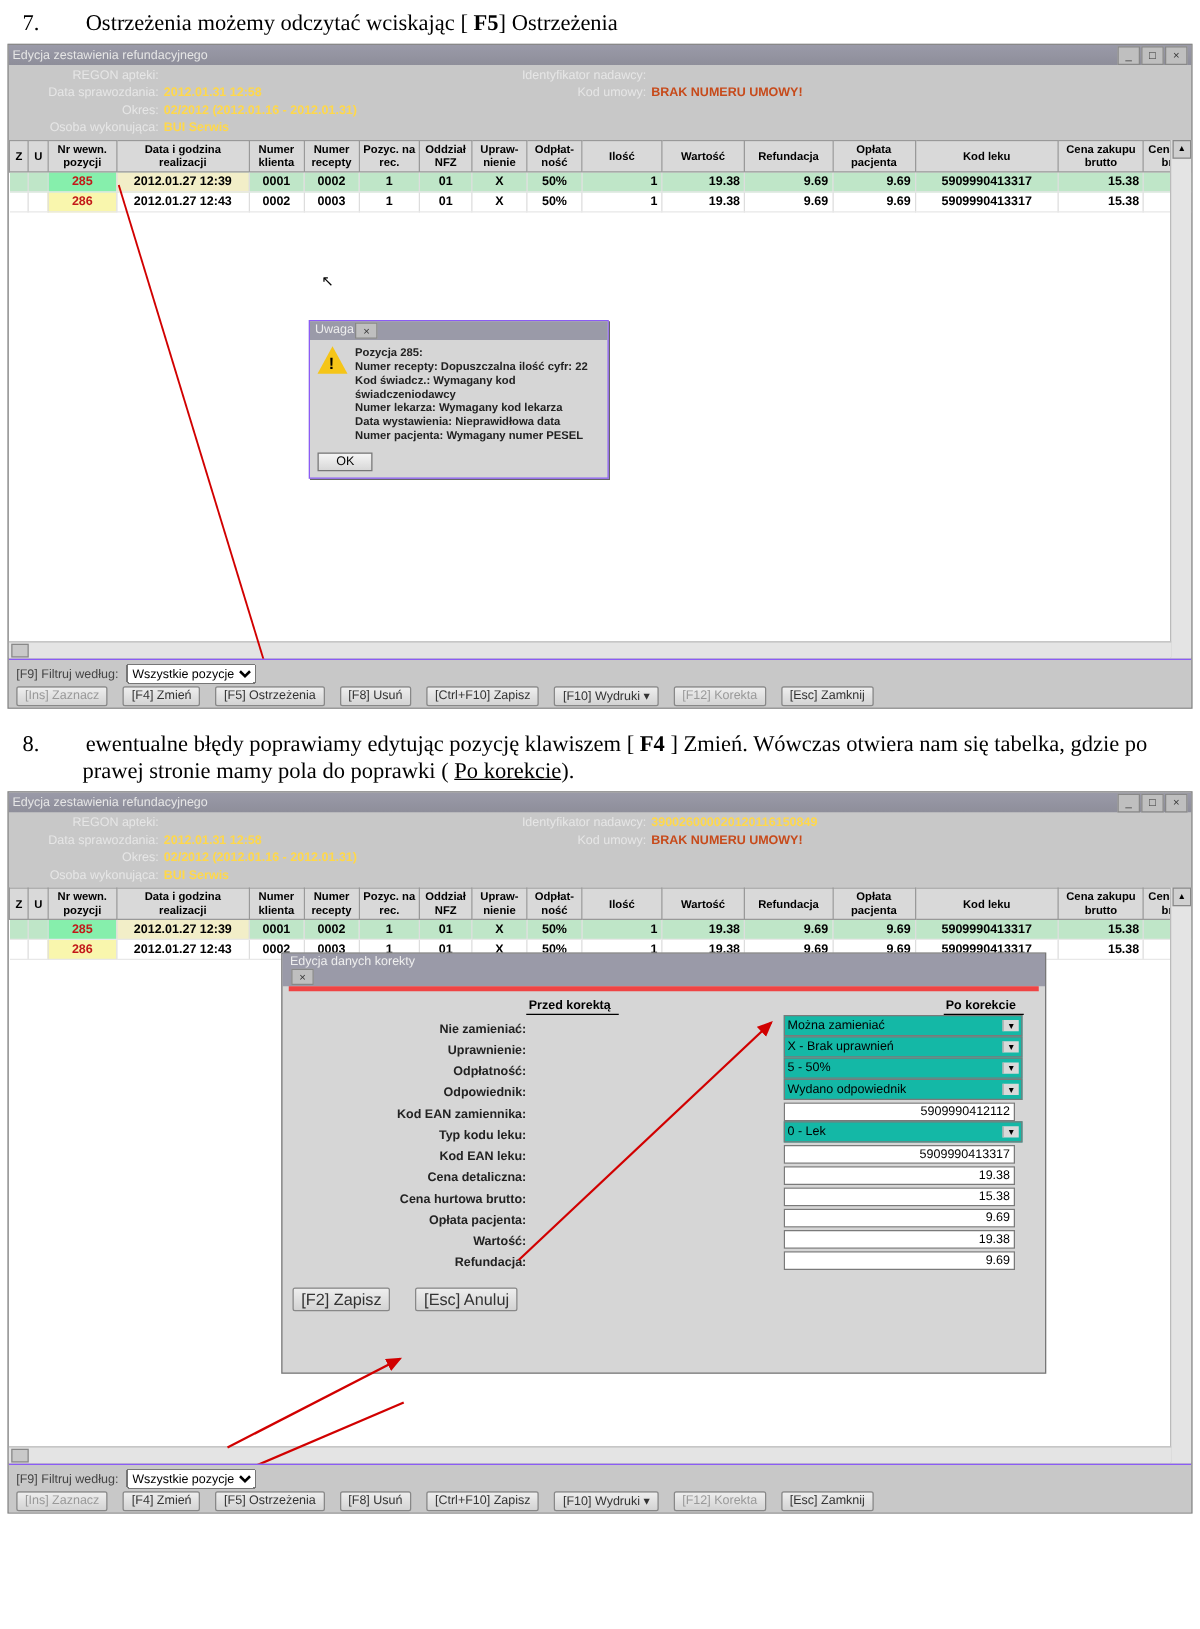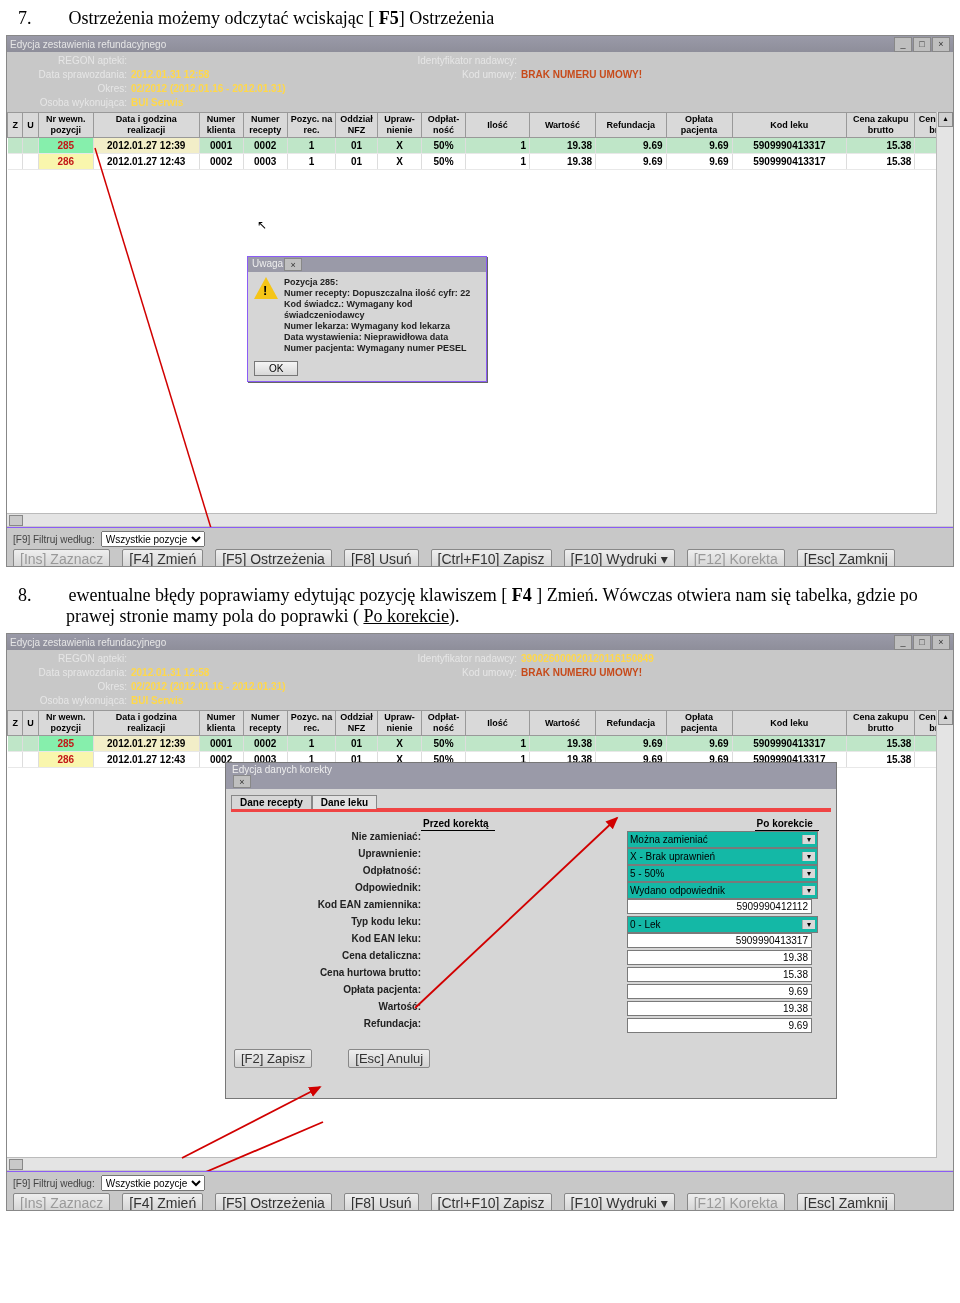--- a/index.html
+++ b/index.html
@@ -25,21 +25,21 @@
   .gt td.r { text-align:right;}
   .row-hl { background:#bfe6c8;}
   .row-hl td:first-child, .nr-red { color:#c21818;}
   .row-sel { }
   .row-sel td:nth-child(3){ background:#86efac;}
   .row-sel td:nth-child(4){ background:#f2eec8;}
   .row2 td:nth-child(3){ background:#f9f6ad;}
   .bottombar { position:absolute; left:0; right:0; bottom:0; height:38px; border-top:1px solid #8b5cf6; background:#c8c8c8;}
   .filterrow { font-size:10px; color:#444; padding:3px 6px 0 6px; display:flex; align-items:center; gap:6px;}
   .filterrow select{ font-size:10px; height:16px;}
-  .btnrow { padding:2px 6px 3px 6px; display:flex; gap:12px; font-size:14px;}
+  .btnrow { padding:2px 6px 3px 6px; display:flex; gap:12px; font-size:10px;}
   .kbtn { border:1px solid #888; background:linear-gradient(#eee,#d3d3d3); padding:1px 6px; color:#333; border-radius:2px;}
   .kbtn.dis{ color:#999;}
   .grid-scroll-v{position:absolute; right:0; top:0; bottom:0; width:16px; background:#e4e4e4; border-left:1px solid #bbb;}
   .grid-scroll-h{position:absolute; left:0; right:16px; bottom:0; height:12px; background:#e4e4e4; border-top:1px solid #bbb;}
   .grid-scroll-h .thumb{position:absolute; left:2px; top:1px; width:12px; height:9px; background:#c9c9c9; border:1px solid #888;}
   .grid-scroll-v .arrow{position:absolute; left:1px; width:13px; height:13px; background:#d0d0d0; border:1px solid #888; font-size:8px; text-align:center; line-height:12px;}
   
   .dlg-warn { position:absolute; left:240px; top:220px; width:238px; background:#d6d6d6; border:1px solid #8b5cf6; box-shadow:1px 1px 0 #666;}
   .dlg-warn .dt{ background:#9a9aa8; color:#eee; font-size:10px; padding:1px 4px; display:flex;}
   .dlg-warn .body{ display:flex; padding:5px 6px 3px 6px; gap:6px;}
@@ -53,28 +53,28 @@
   .cursor-ico{ position:absolute; left:250px; top:182px; font-size:12px; color:#000;}
   
   .dlg-edit{ position:absolute; left:218px; top:128px; width:610px; height:335px; background:#d6d6d6; border:1px solid #777;}
   .dlg-edit .dt{ background:#9a9aa8; color:#eee; font-size:10px; padding:1px 6px; display:flex;flex-direction:column;}
   .tabs{ padding:4px 5px 0 5px;}
   .tab{ display:inline-block; border:1px solid #888; border-bottom:none; padding:1px 8px; font-size:10px; font-weight:bold; background:#d6d6d6; position:relative; top:1px;}
   .tab.active{ background:#e2e2e2;}
   .tabbody{ border-top:4px solid #ef4444; margin:0 5px; padding:6px 10px 4px 10px;}
   .colheads{ display:flex; gap:260px; margin-left:180px; font-size:10px; font-weight:bold; }
   .colheads span{ border-bottom:1px solid #000; padding:0 6px 1px 2px;}
-  .frow{ display:flex; align-items:flex-start; font-size:10px; height:17px;}
+  .frow{ display:flex; align-items:flex-end; font-size:10px; height:17px;}
   .flab{ width:180px; text-align:right; font-weight:bold; padding-right:6px; color:#222;}
   .fval-l{ width:200px;}
   .fval-r{ width:185px; }
   .sel{ width:100%; font-size:10px; border:1px solid #7a7a7a; background:#14b8a6; padding:0 2px; height:15px; display:flex; align-items:center; justify-content:space-between;}
   .sel .dd{ width:12px; text-align:center; background:#d9d9d9; border-left:1px solid #aaa; font-size:8px;}
   .num-r{ width:100%; border:1px solid #7a7a7a; background:#fff; text-align:right; padding:0 3px; height:15px; font-size:10px; box-sizing:border-box; display:block; line-height:13px;}
-  .dlg-edit .dbtns{ padding:10px 8px 6px 8px; display:flex; gap:36px;}
+  .dlg-edit .dbtns{ padding:10px 8px 6px 8px; display:flex; gap:20px;}
   .u{text-decoration:underline;}
 </style>
 </head>
 <body>
 <div class="page">
 
 <p class="instr">
   <span class="num">7.</span>
   <span>Ostrzeżenia możemy odczytać wciskając [</span><b> F5</b><span>] Ostrzeżenia</span>
 </p>
@@ -358,23 +358,20 @@
           <span class="thumb"></span>
         </div>
   </div>
 
   <div class="dlg-edit">
     <div class="dt">
           <span>Edycja danych korekty</span>
           <span class="spacer"></span>
           <span class="winbtn" style="height:11px">×</span>
         </div>
-    <div class="tabs">
-      <span class="tab">Dane recepty</span><span class="tab active">Dane leku</span>
-    </div>
     <div class="tabbody">
       <div class="colheads">
             <span>Przed korektą</span>
             <span>Po korekcie</span>
           </div>
       <div id="frows">
             <div class="frow">
               <div class="flab">Nie zamieniać:</div>
               <div class="fval-l"></div>
               <div class="fval-r">

